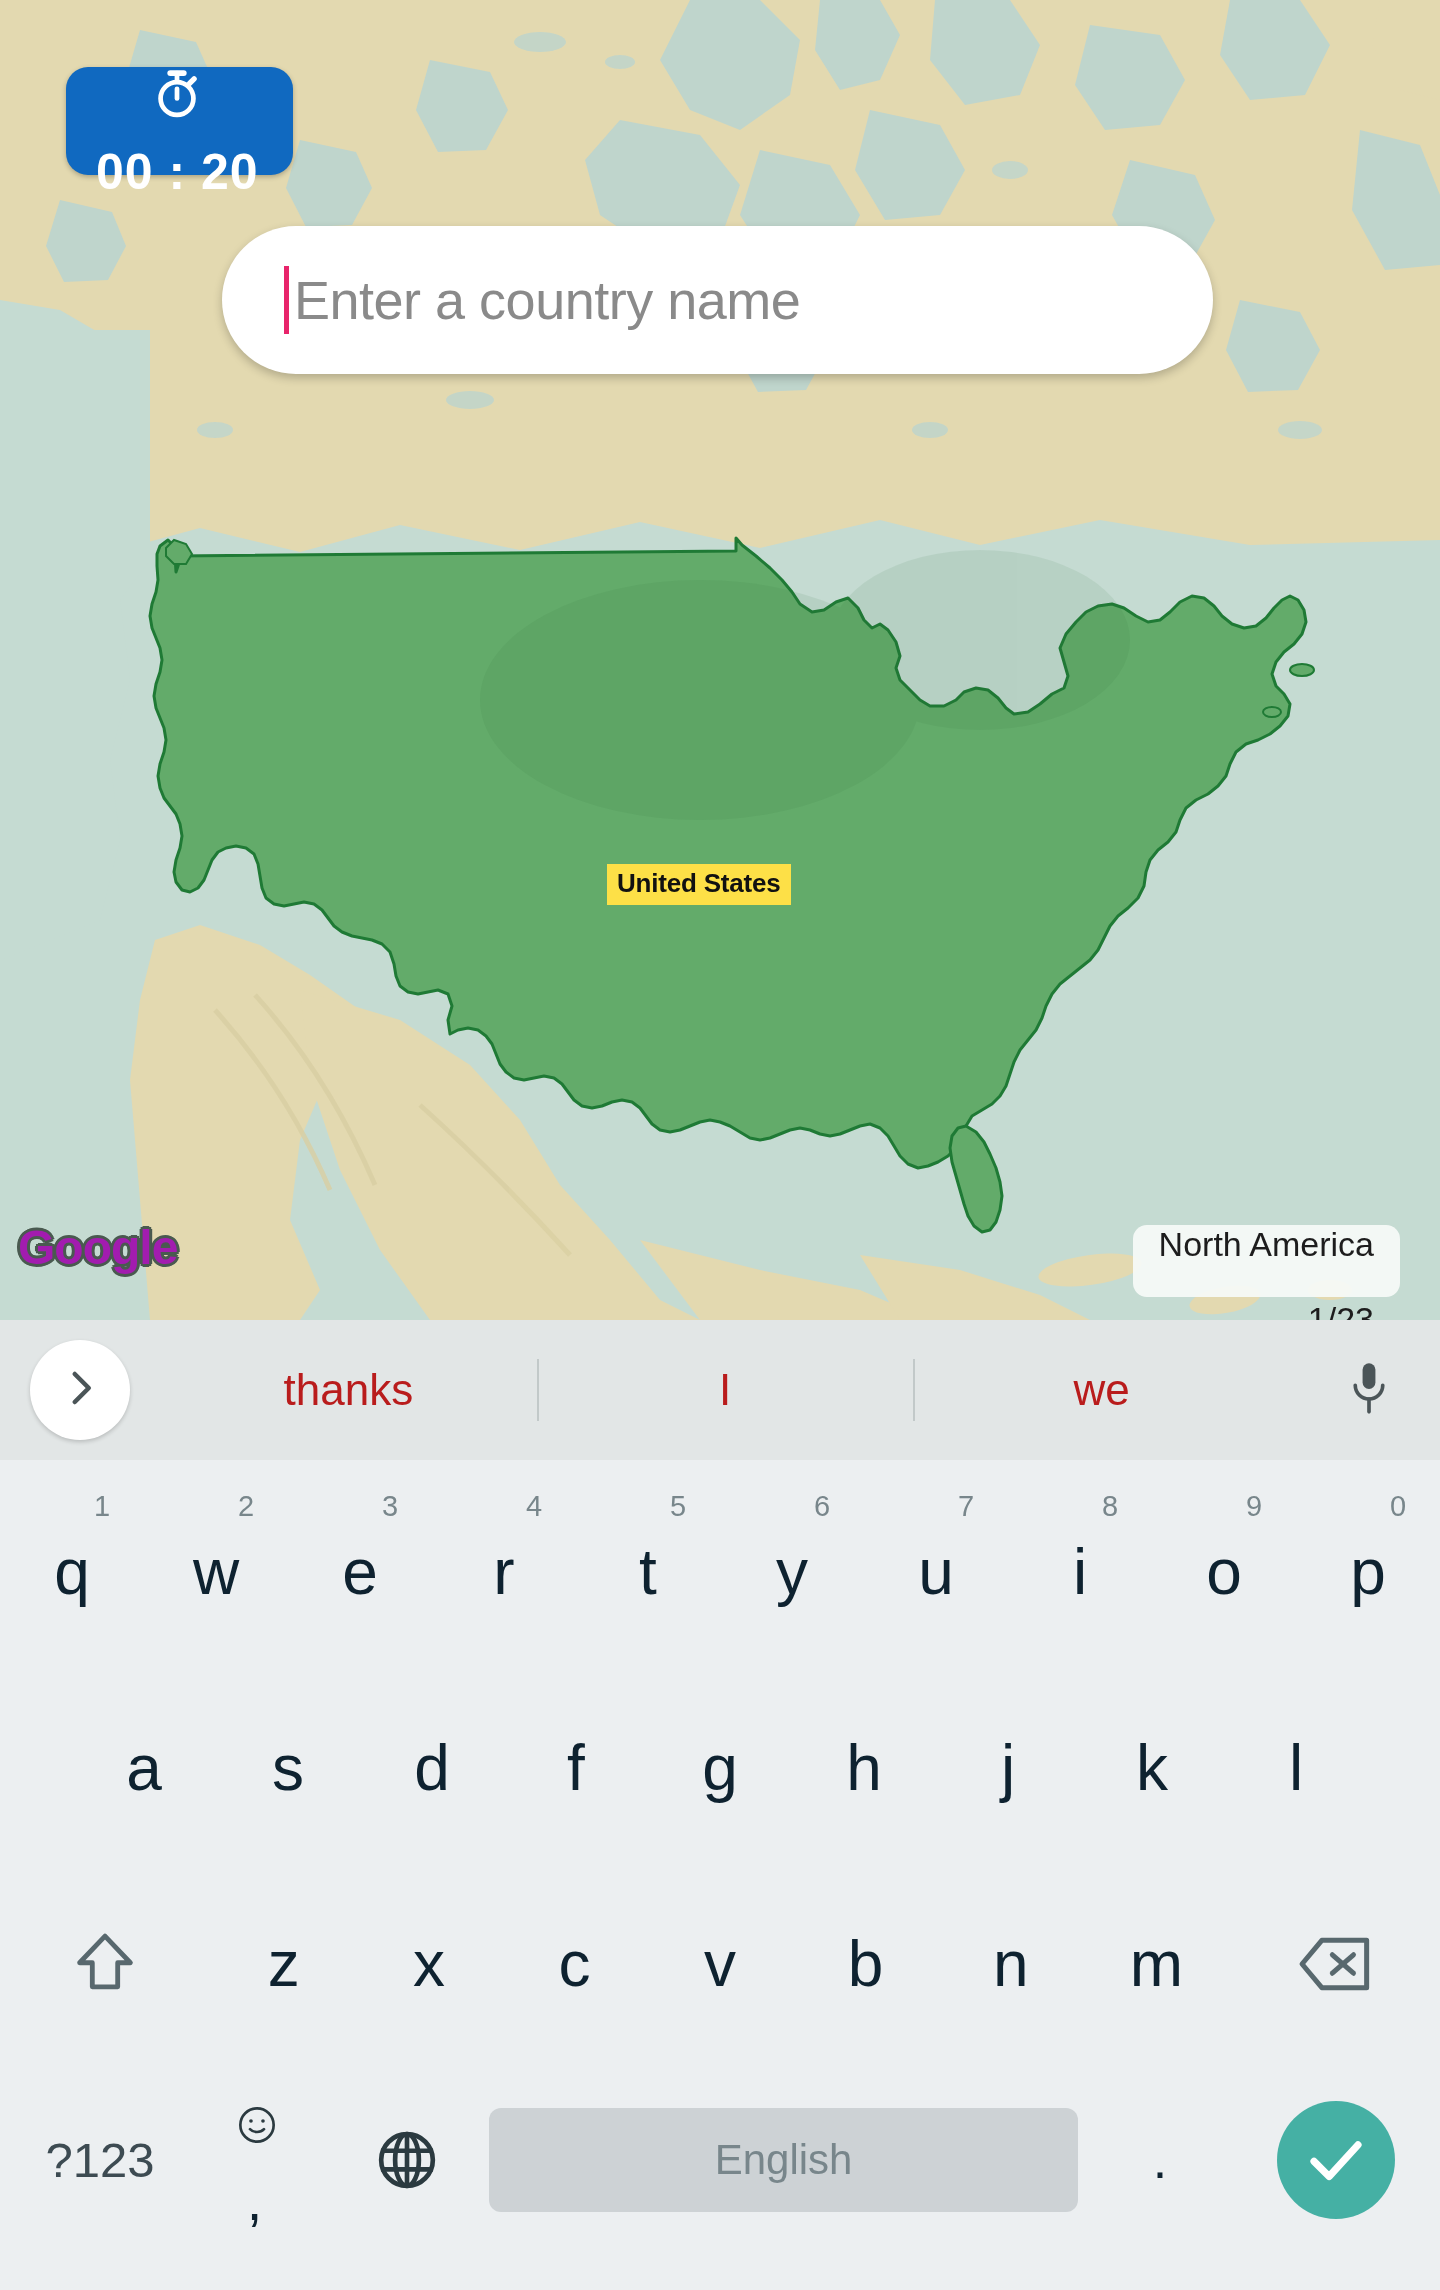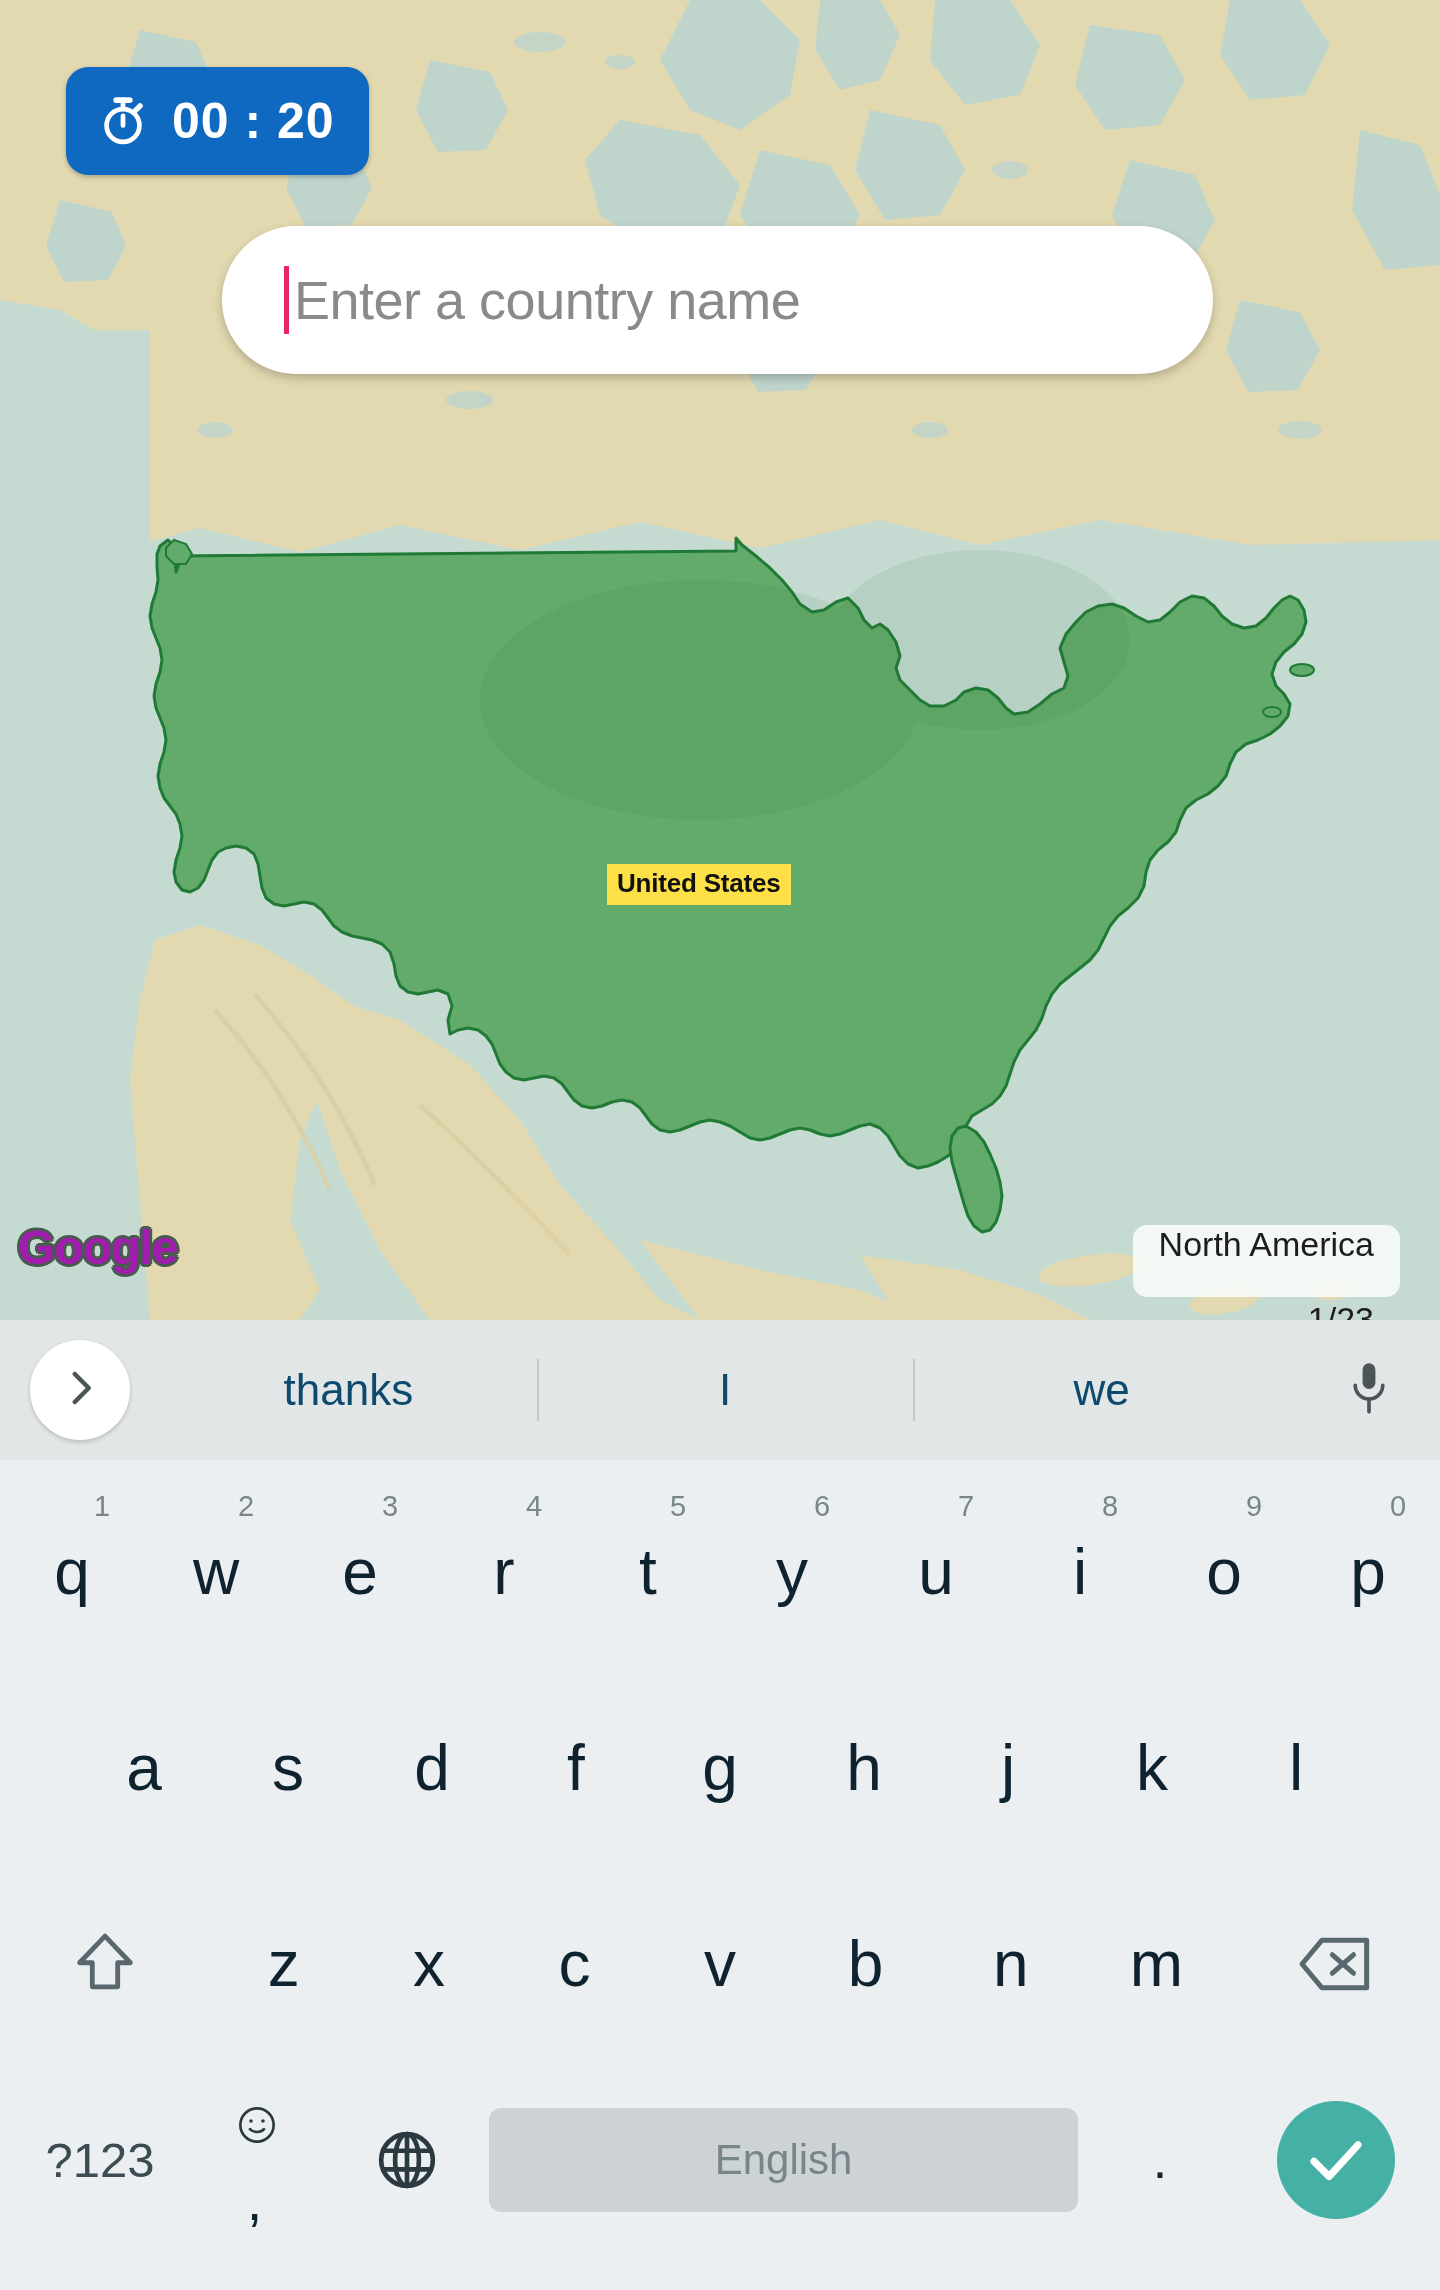--- a/index.html
+++ b/index.html
@@ -35,20 +35,21 @@
 
   
   #timer-badge {
     position: absolute; left: 66px; top: 67px;
     height: 108px;
     display: flex; align-items: center; gap: 22px;
     background: #1069c0;
     border-radius: 22px;
     padding: 0 34px 0 30px;
     box-shadow: 0 2px 5px rgba(0,0,0,0.25);
+    flex-direction: column;
   }
   #timer-badge .stopwatch { width: 54px; height: 54px; display:block; }
   #timer-text {
     color: #ffffff;
     font-size: 50px;
     font-weight: bold;
     letter-spacing: 1px;
     white-space: nowrap;
   }
 
@@ -124,21 +125,21 @@
   }
   #expand-btn svg { width: 42px; height: 42px; }
   .suggestions {
     position: absolute; left: 160px; right: 150px; top: 0; bottom: 0;
     display: flex; align-items: center;
   }
   .sugg {
     flex: 1 1 0;
     text-align: center;
     font-size: 44px;
-    color: #0c4a6e;
+    color: #b91c1c;
     position: relative;
   }
   .sugg + .sugg::before {
     content: "";
     position: absolute; left: 0; top: 50%;
     transform: translateY(-50%);
     width: 2px; height: 62px;
     background: #c2c9c9;
   }
   #mic-btn {

